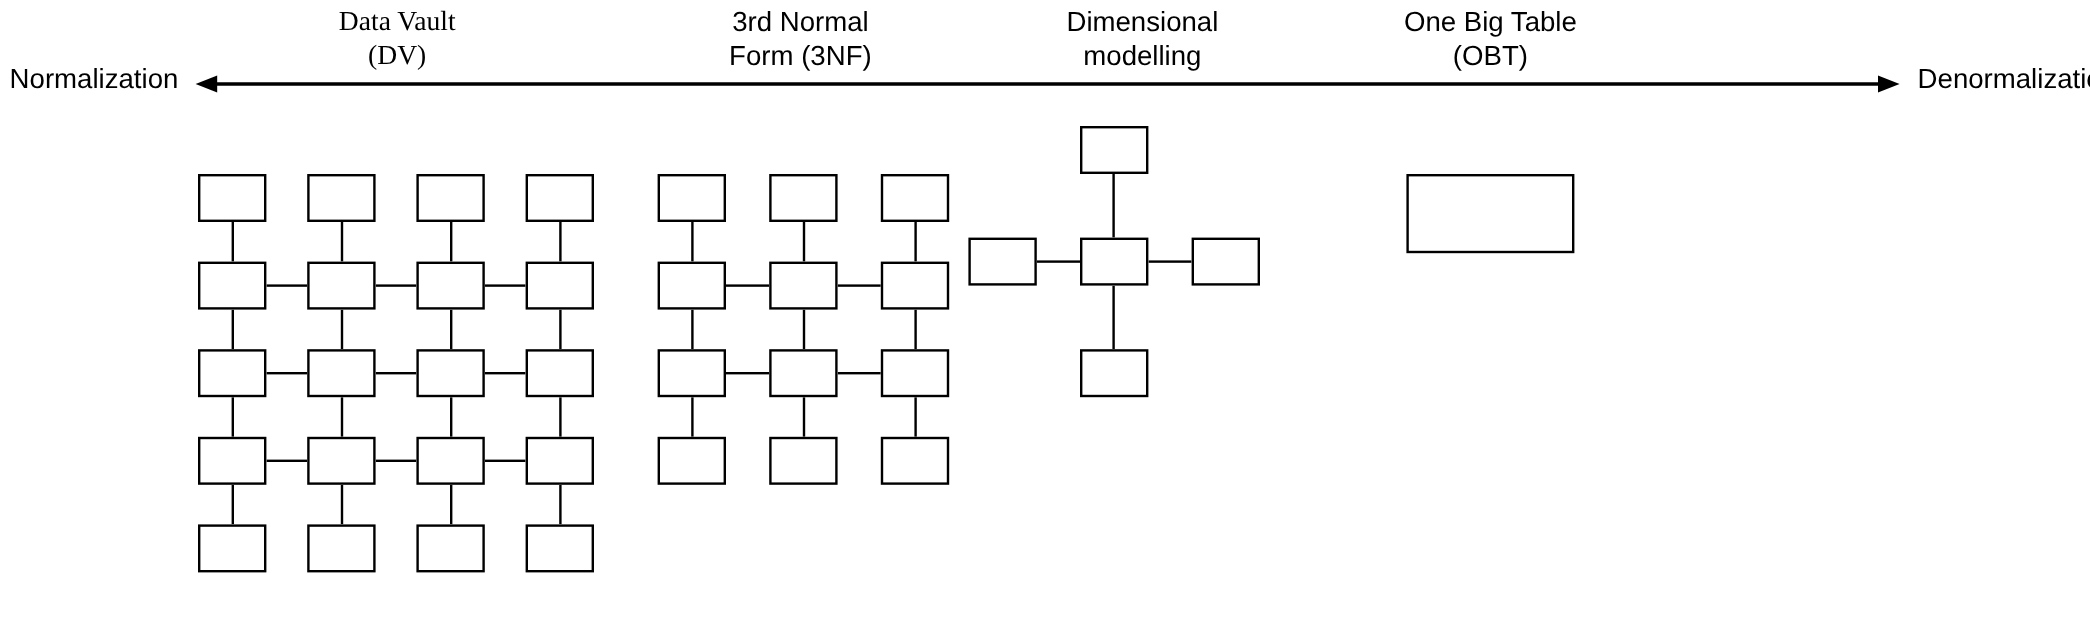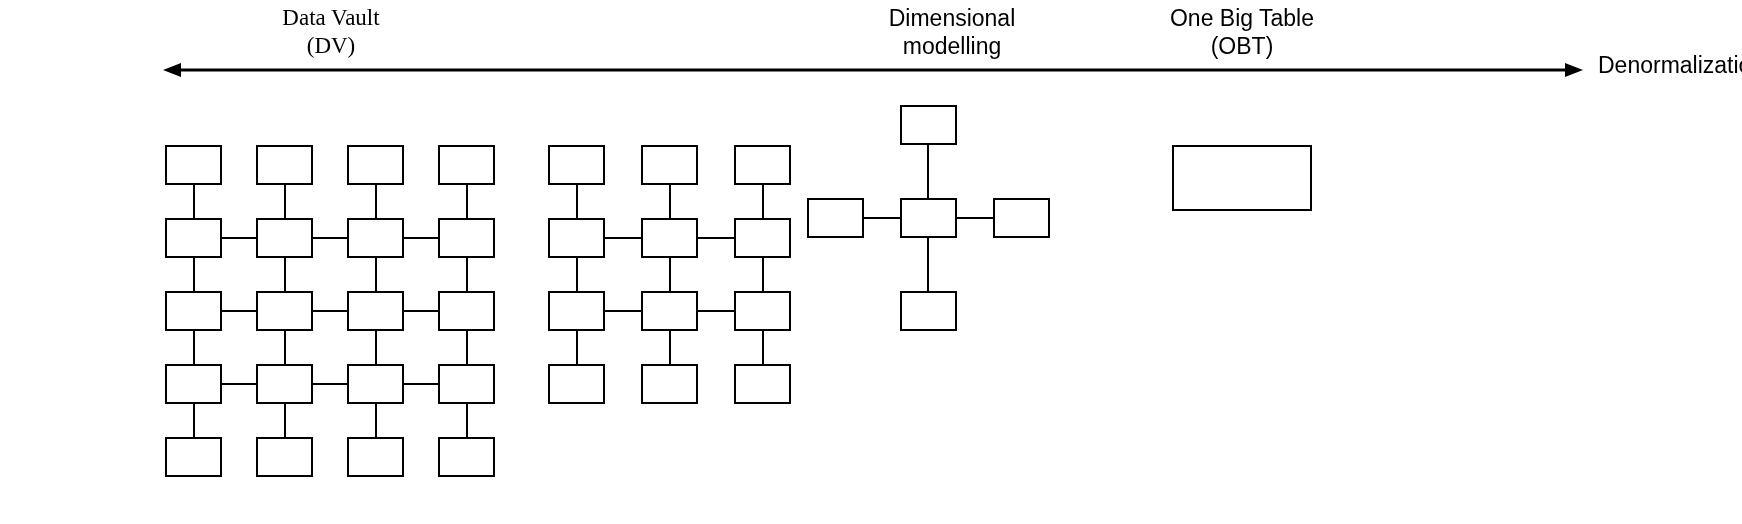--- a/index.html
+++ b/index.html
@@ -48,33 +48,36 @@
     z-index:1;
   }
   .link.v{width:2px;}
   .link.h{height:2px;}
 </style>
 </head>
 <body>
 
 <div id="stage">
 
+  <div class="end-label" id="left-end-label" style="left: 8px; top: 52px;">Normalization</div>
 
   <div class="end-label" id="right-end-label" style="left: 1598px; top: 52px;">Denormalization</div>
 
   <svg class="axis-arrow" width="1742" height="524">
     <g id="arrow-group" stroke="#000" fill="#000" stroke-width="3">
         <line x1="173" y1="70" x2="1573" y2="70" stroke="#000000" stroke-width="3"></line>
         <polygon points="163,70 181,63 181,77" fill="#000000" stroke="none"></polygon>
         <polygon points="1583,70 1565,63 1565,77" fill="#000000" stroke="none"></polygon>
       </g>
   </svg>
 
   <div class="stage-label" style="left: 331px; top: 4px; font-family: Liberation Serif, serif;">Data Vault
 (DV)</div>
+  <div class="stage-label" style="left: 667px; top: 4px;">3rd Normal
+Form (3NF)</div>
   <div class="stage-label" style="left: 952px; top: 4px;">Dimensional
 modelling</div>
   <div class="stage-label" style="left: 1242px; top: 4px;">One Big Table
 (OBT)</div>
 
   <div id="models">
       <div class="node" style="left: 165px; top: 145px; width: 57px; height: 40px;"></div>
       <div class="node" style="left: 256px; top: 145px; width: 57px; height: 40px;"></div>
       <div class="node" style="left: 347px; top: 145px; width: 57px; height: 40px;"></div>
       <div class="node" style="left: 438px; top: 145px; width: 57px; height: 40px;"></div>

